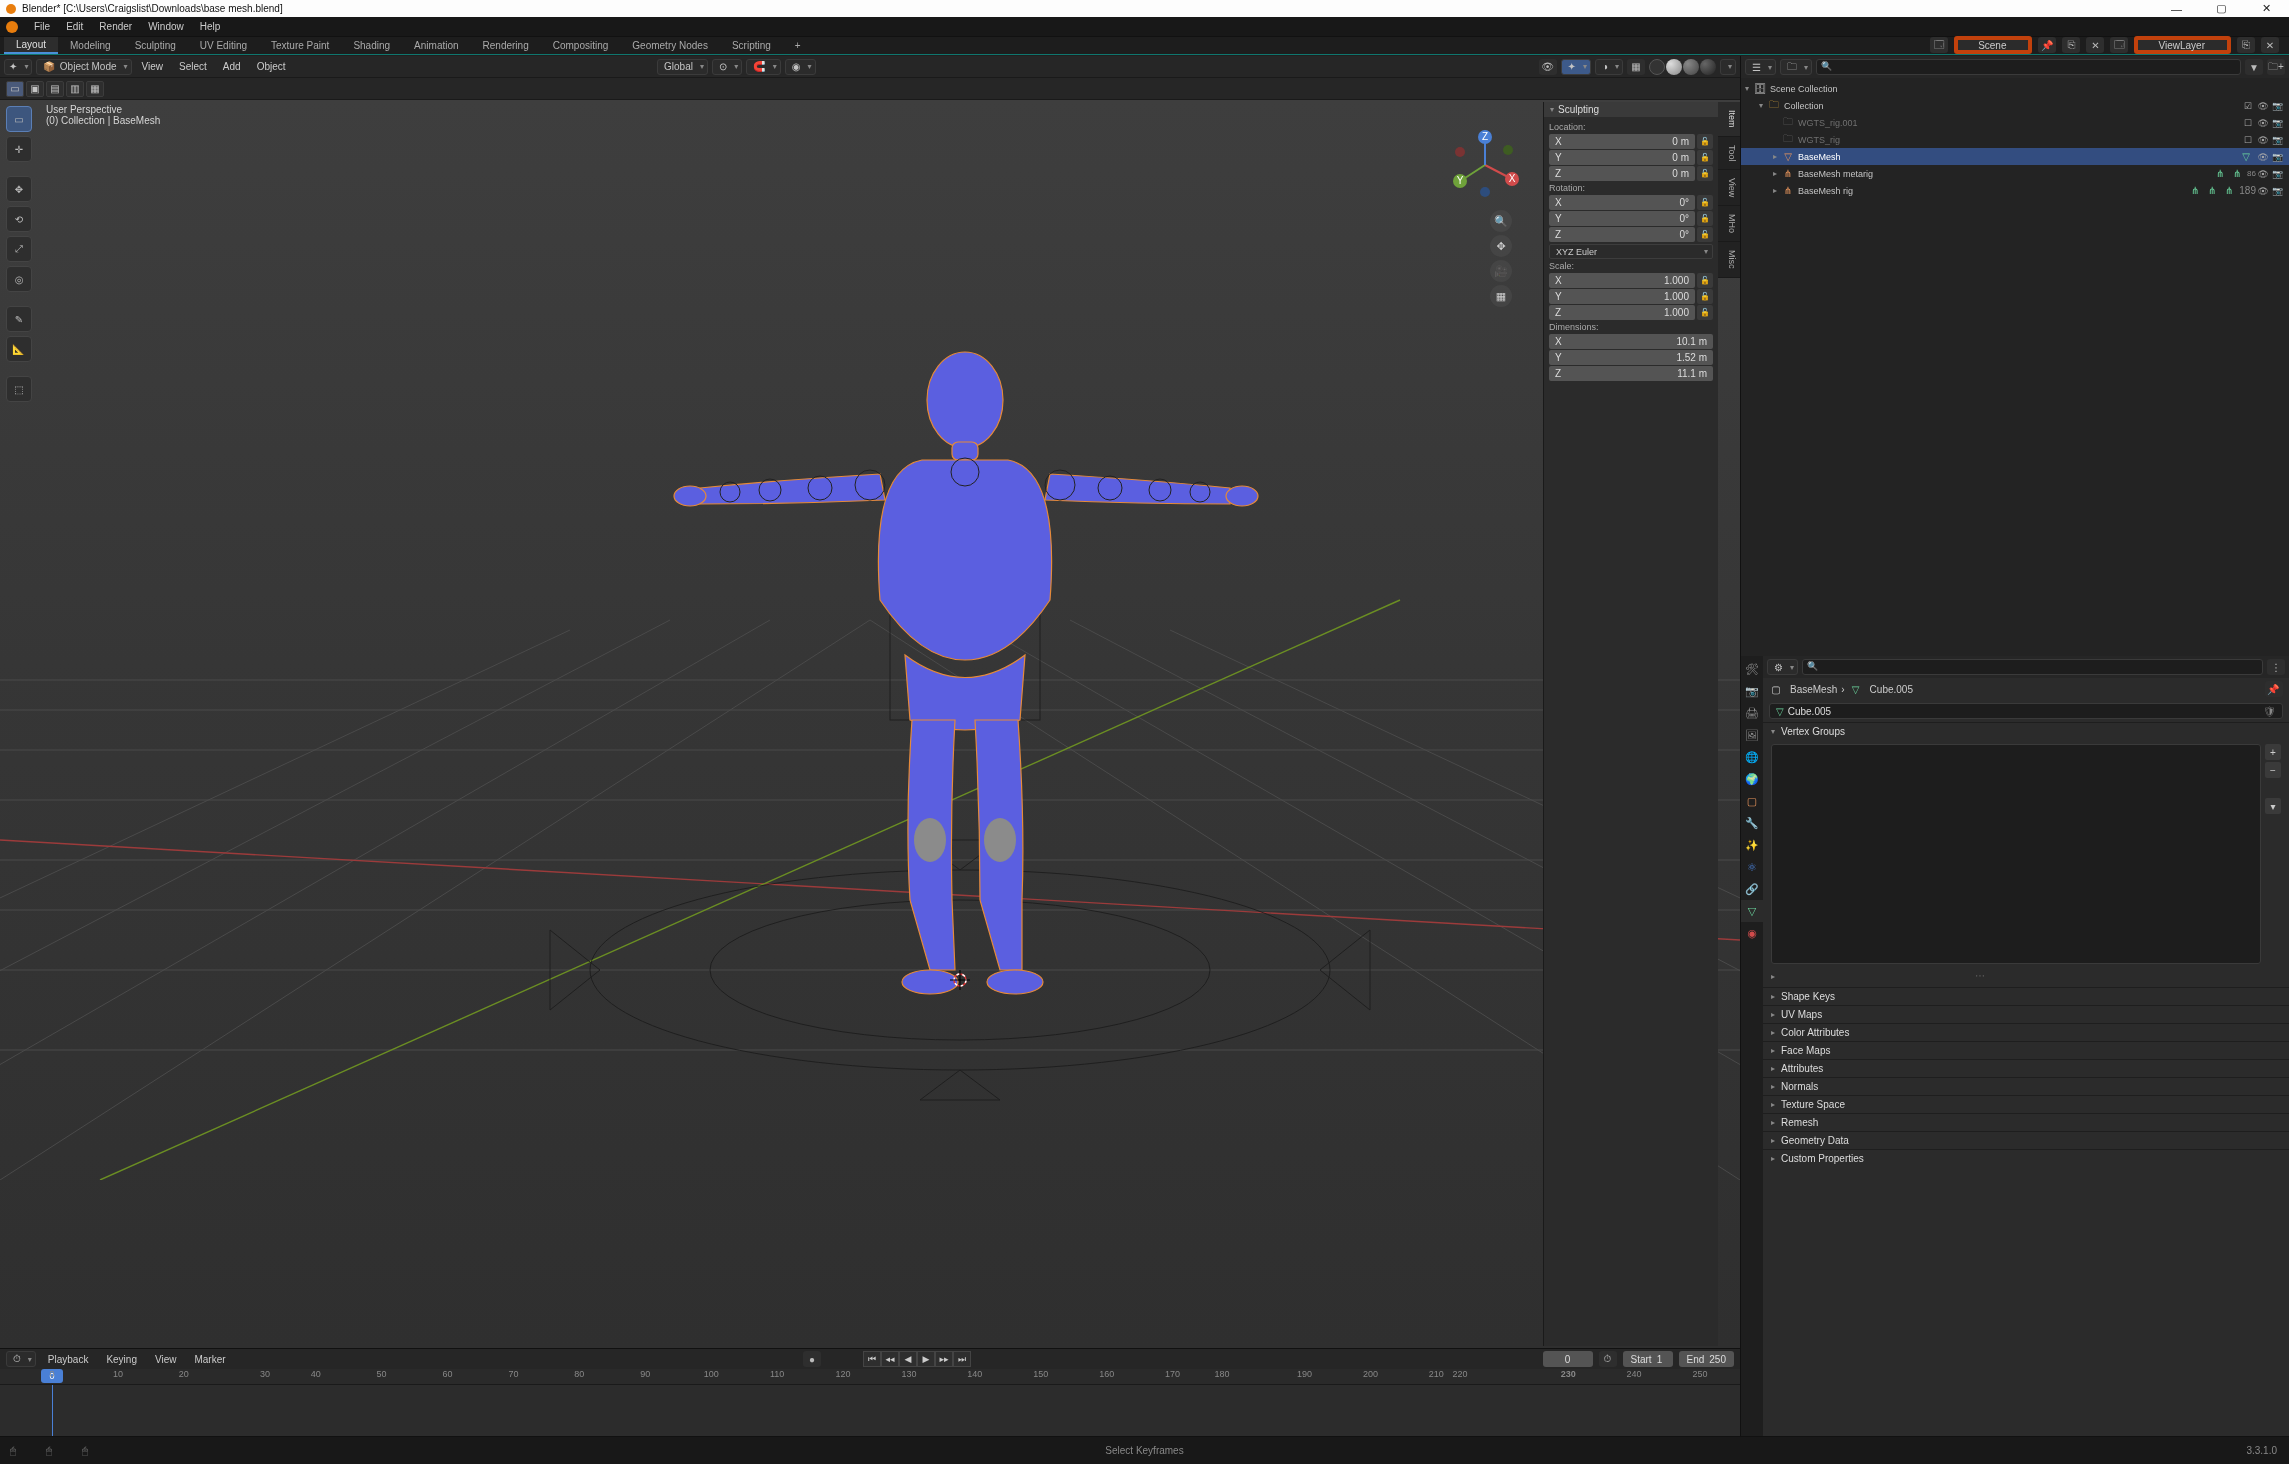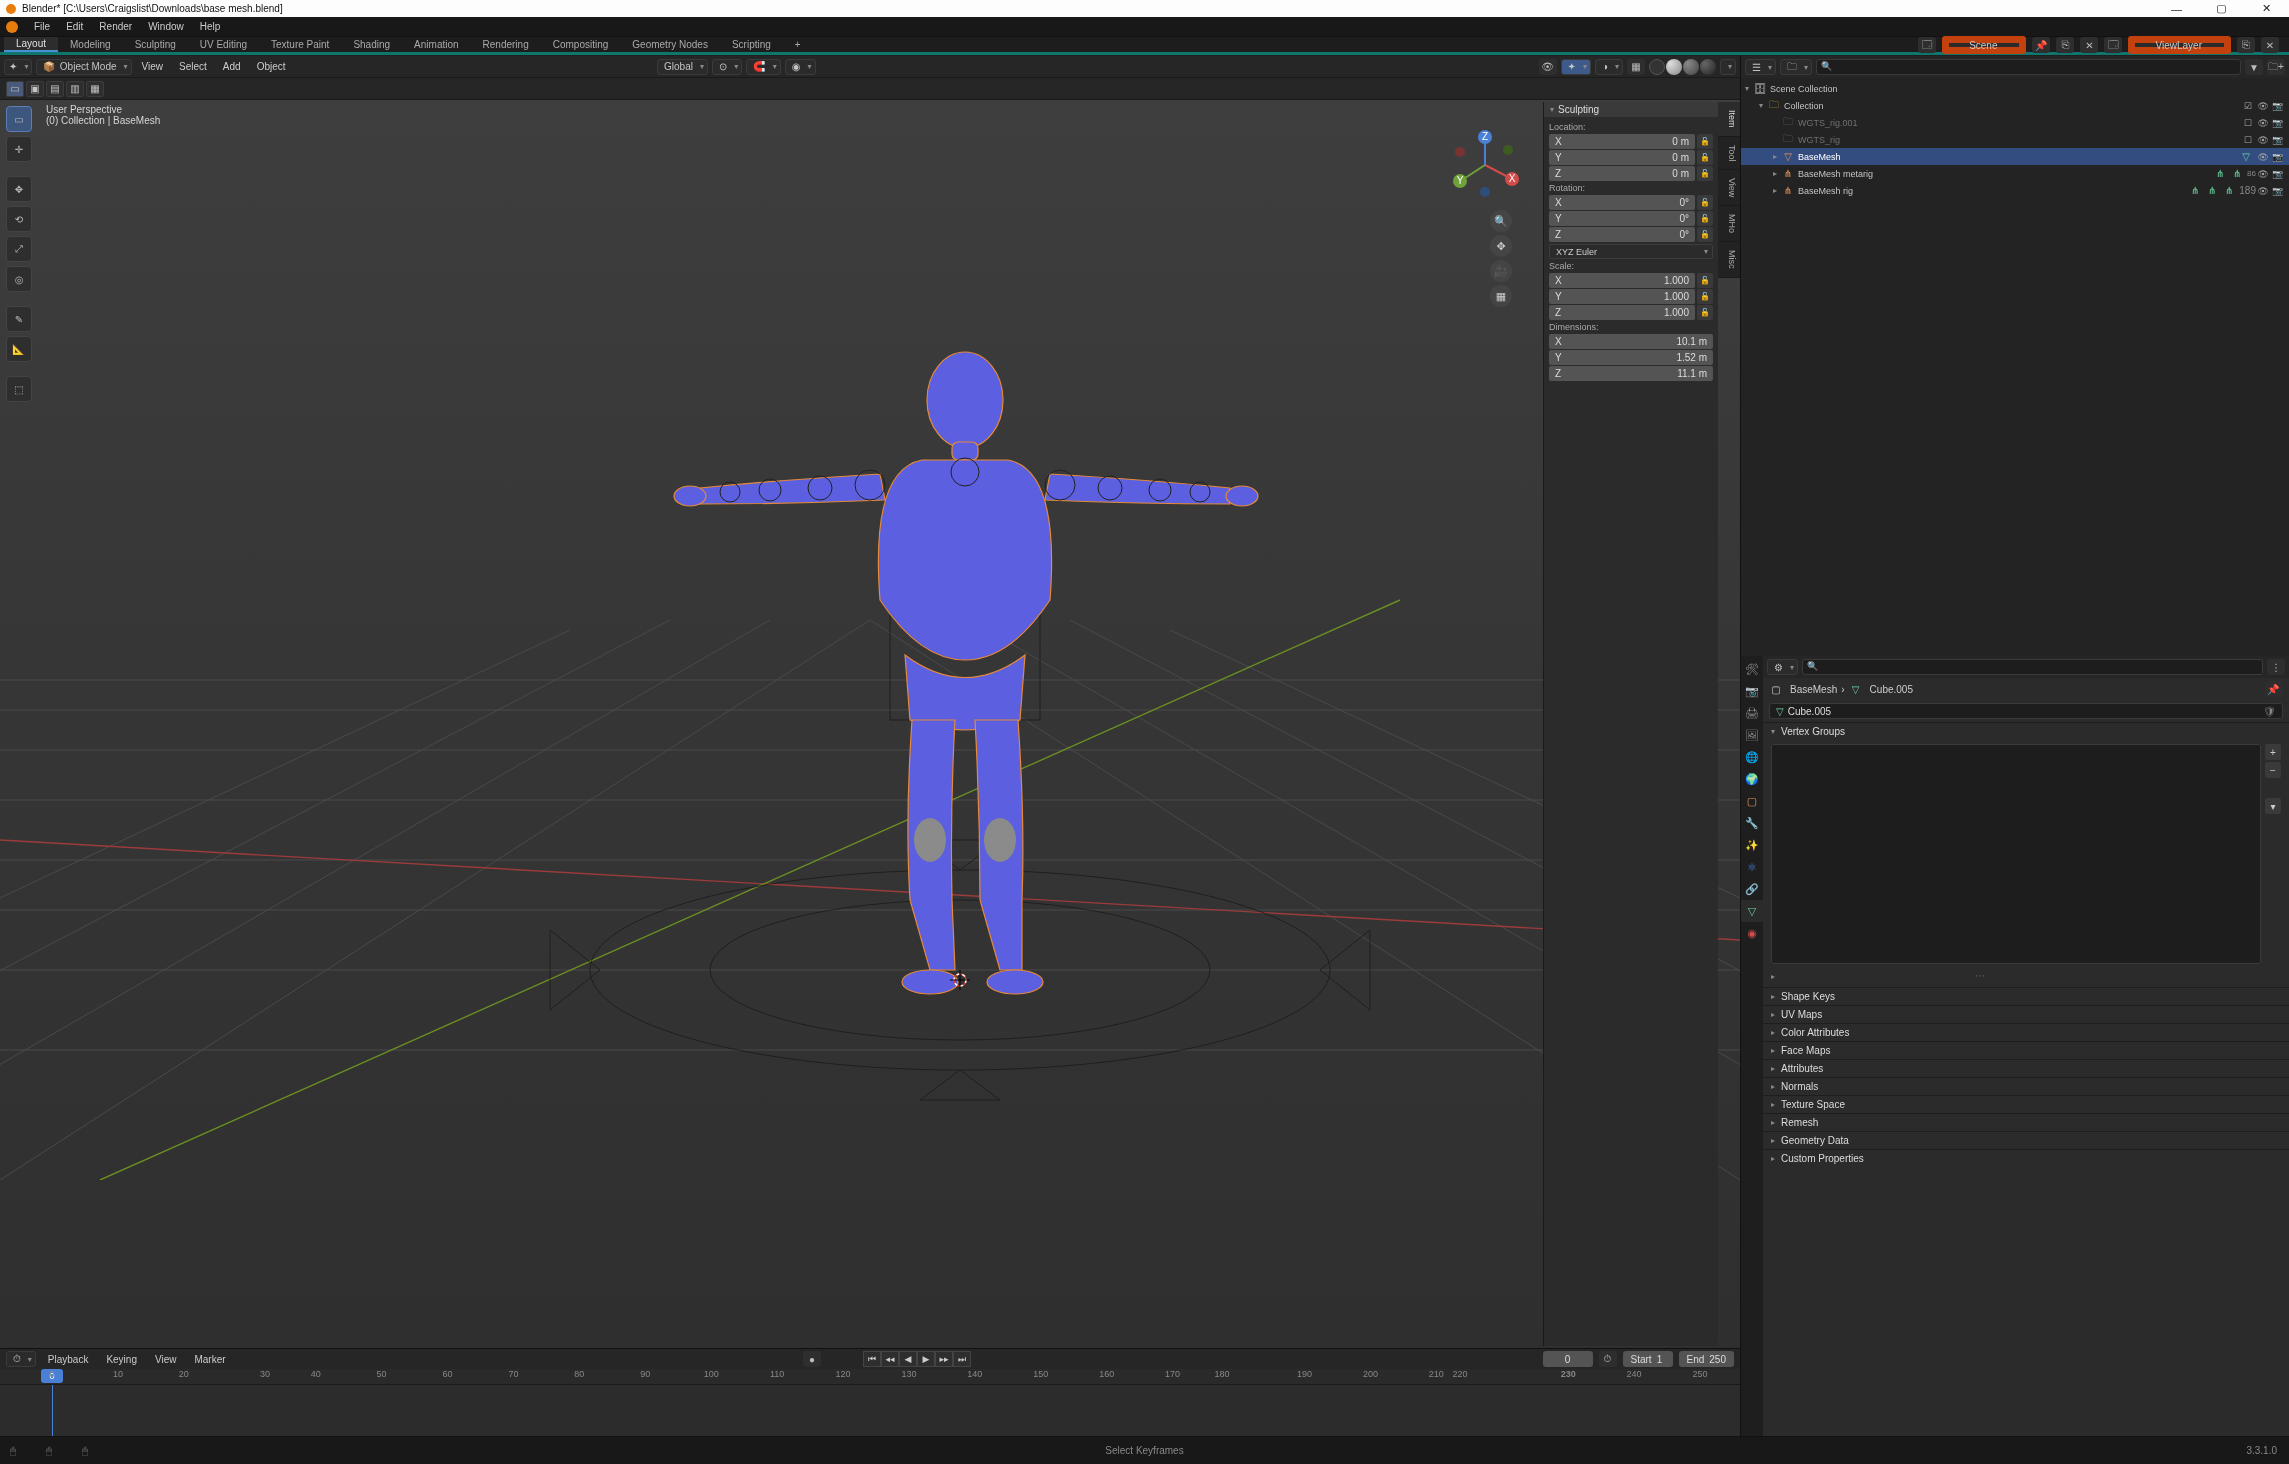--- a/index.html
+++ b/index.html
@@ -4,25 +4,25 @@
 <style>
 * { margin:0; padding:0; box-sizing:border-box; font-family:"Segoe UI",Arial,sans-serif; font-size:10px; user-select:none; }
 body { background:#1f1f1f; color:#c4c4c4; width:2289px; height:1464px; overflow:hidden; position:relative; }
 .titlebar { height:17px; background:#fdfdfd; display:flex; align-items:center; padding:0 6px; color:#111; }
 .titlebar .logo-icon { width:10px; height:10px; background:#e87d0d; border-radius:50%; margin-right:6px; }
 .win-controls { position:absolute; right:0; top:0; display:flex; }
 .win-btn { width:45px; height:17px; display:flex; align-items:center; justify-content:center; color:#222; font-size:11px;}
 .menubar { height:20px; background:#181818; display:flex; align-items:center; padding:0 6px; border-bottom:1px solid #111;}
 .menubar .bl-icon{width:12px;height:12px;background:#e87d0d;border-radius:50%;margin-right:8px;}
 .menu-item{padding:0 8px;color:#ccc;cursor:default;}
-.workspaces{height:18px;background:#1d1d1d;display:flex;align-items:center;padding:0 4px;border-bottom:3px solid #0f766e;}
+.workspaces{height:18px;background:#1d1d1d;display:flex;align-items:center;padding:0 4px;border-bottom:1px solid #0f766e;}
 .ws-tab{padding:2px 12px;color:#aaa;height:100%;display:flex;align-items:center;}
 .ws-tab.active{background:#2d2d2d;color:#e0e0e0;border-bottom:2px solid #4a90d9;}
 .topright{position:absolute;right:10px;top:36px;display:flex;align-items:center;gap:6px;}
-.topright .field{background:#2b2b2b;border:7px solid #c2410c;border-radius:3px;height:18px;padding:0 22px 0 20px;display:flex;align-items:center;color:#ccc;}
+.topright .field{background:#2b2b2b;border:4px solid #c2410c;border-radius:3px;height:18px;padding:0 22px 0 20px;display:flex;align-items:center;color:#ccc;}
 
 .main{position:absolute;top:56px;left:0;right:0;bottom:28px;display:flex;}
 .viewport-area{flex:0 0 1740px;display:flex;flex-direction:column;position:relative;}
 .vp-header{height:22px;background:#262626;display:flex;align-items:center;padding:0 4px;gap:4px;border-bottom:1px solid #1a1a1a;}
 .dd{background:#2b2b2b;border:1px solid #3b3b3b;border-radius:3px;height:16px;padding:0 14px 0 6px;display:flex;align-items:center;position:relative;}
 .dd::after{content:"▾";position:absolute;right:3px;font-size:8px;color:#888;}
 .hdr-btn{padding:0 6px;color:#ccc;}
 .mode-strip{height:22px;background:#262626;display:flex;align-items:center;padding:0 6px;gap:2px;border-bottom:1px solid #1a1a1a;}
 .mode-chip{width:18px;height:16px;background:#2e2e2e;border:1px solid #3c3c3c;border-radius:2px;display:flex;align-items:center;justify-content:center;}
 .mode-chip.active{background:#4a5a7a;}

